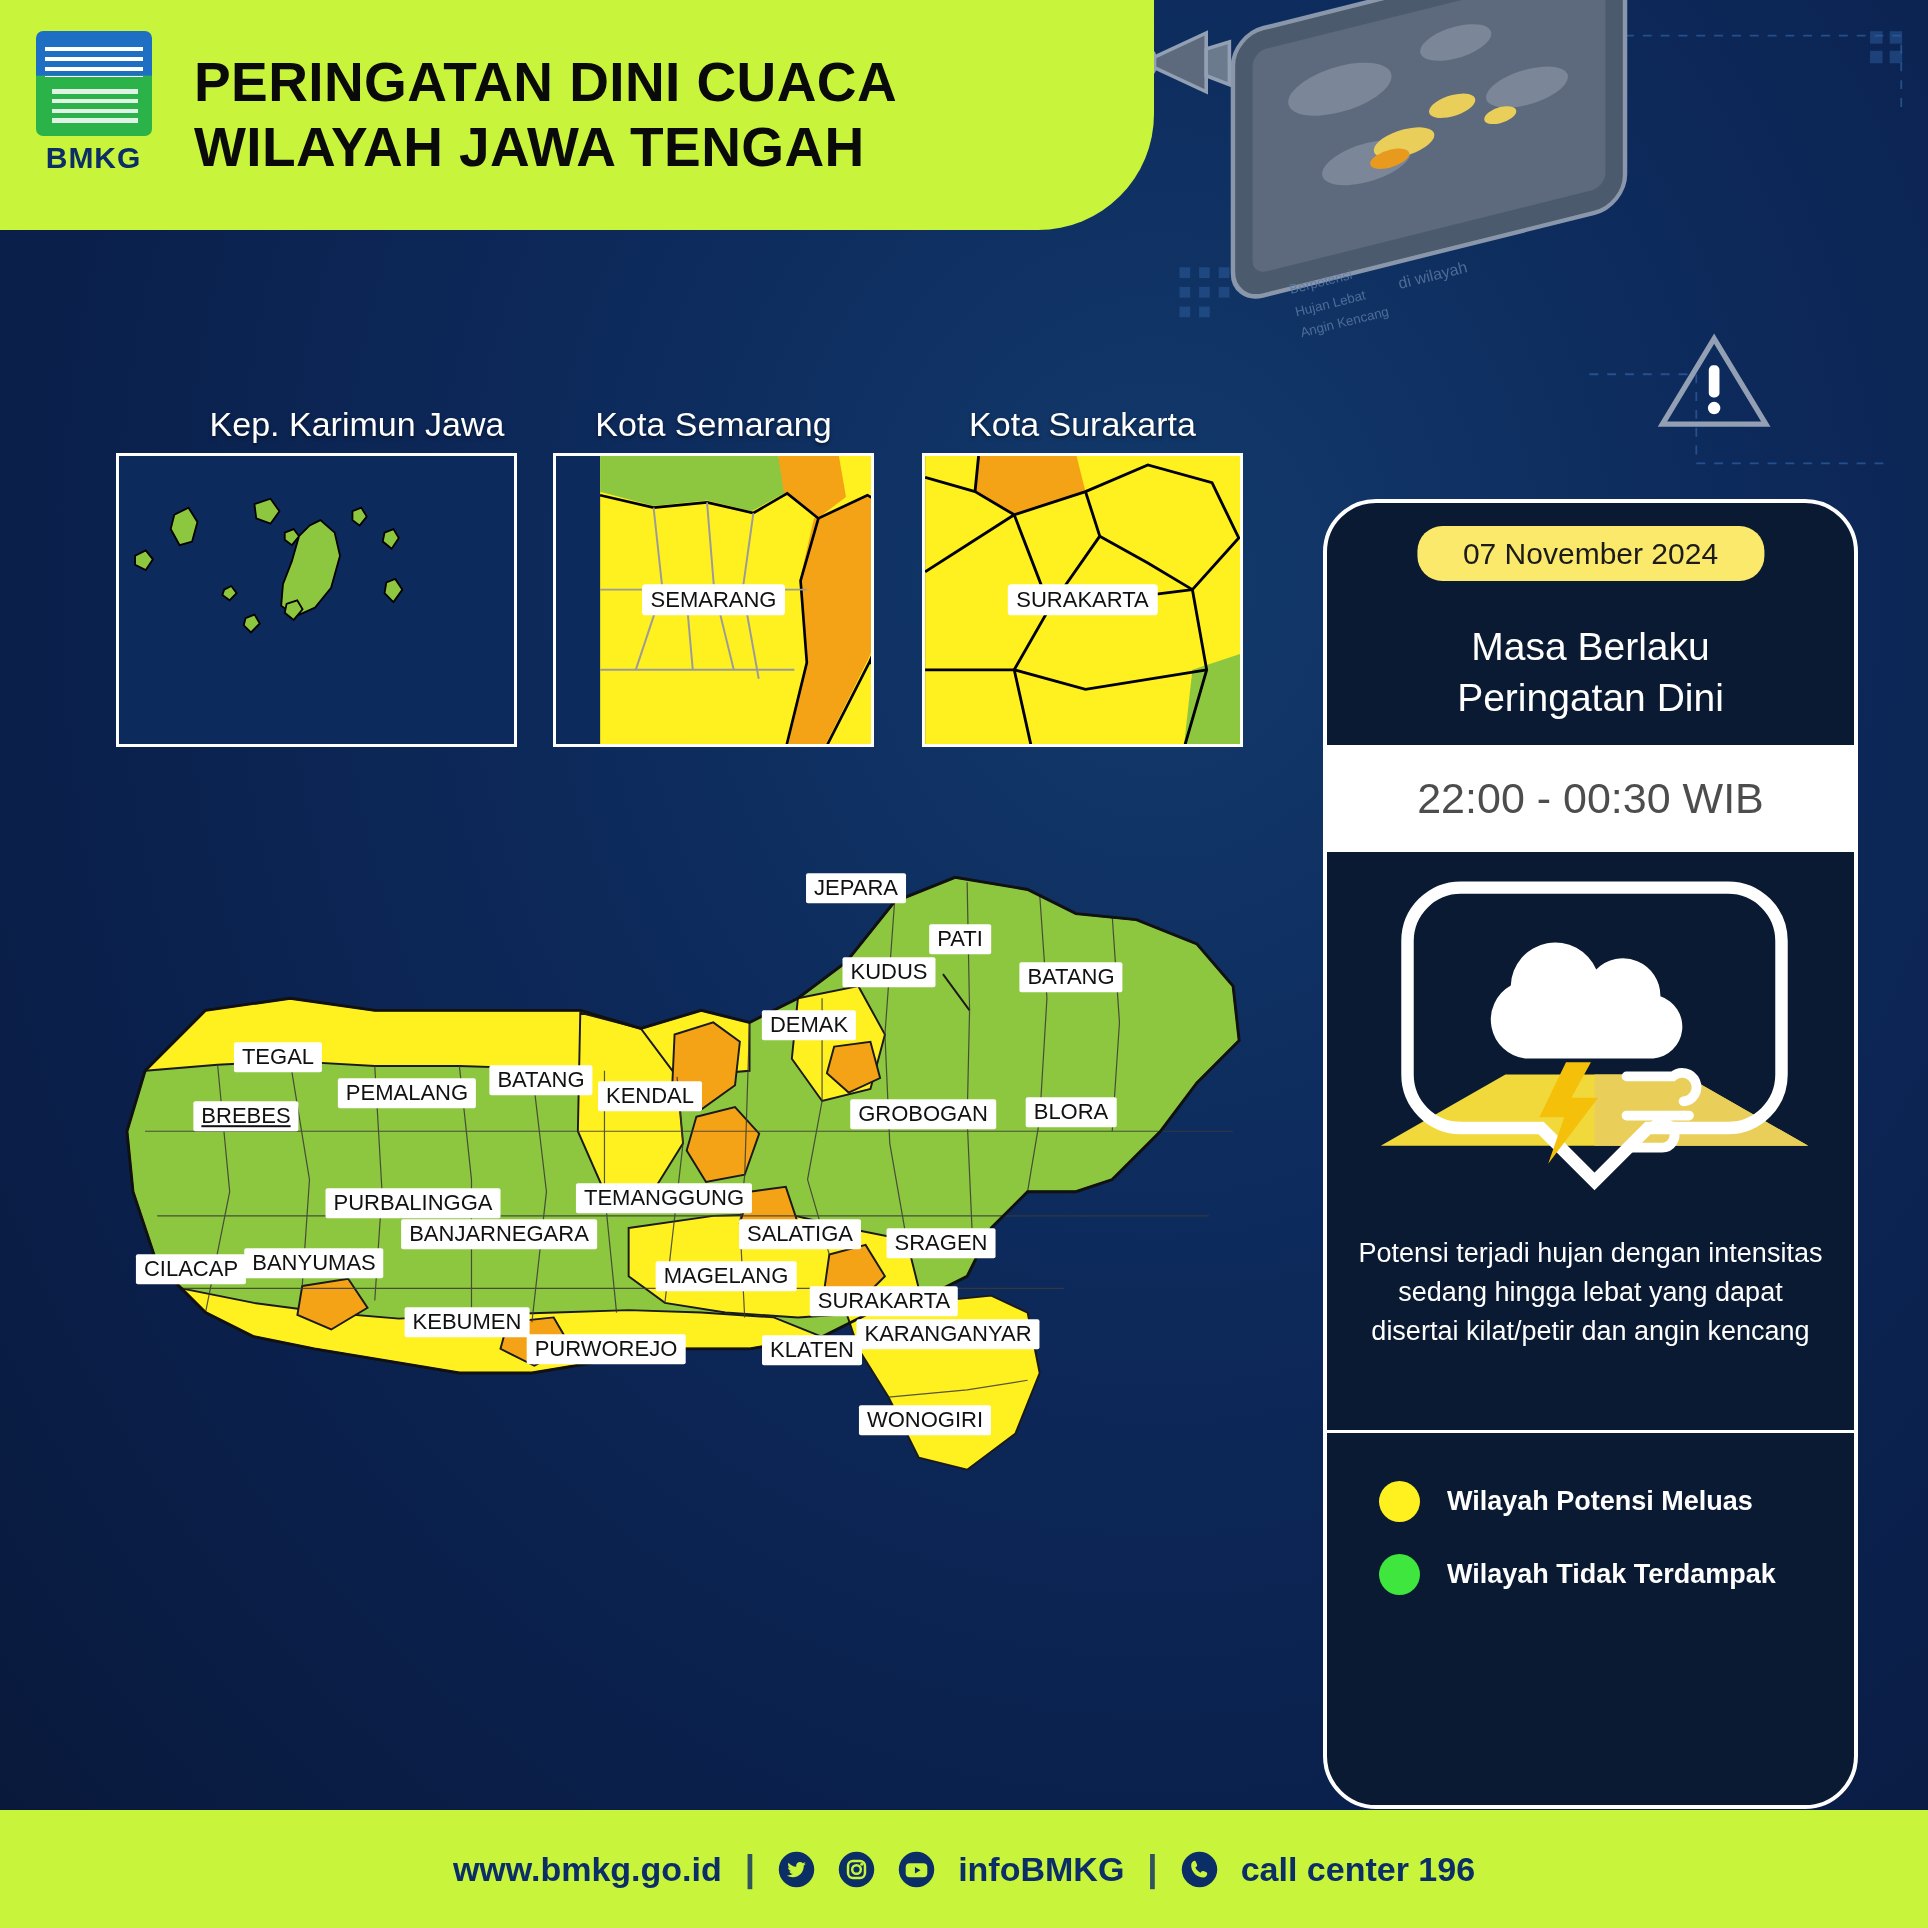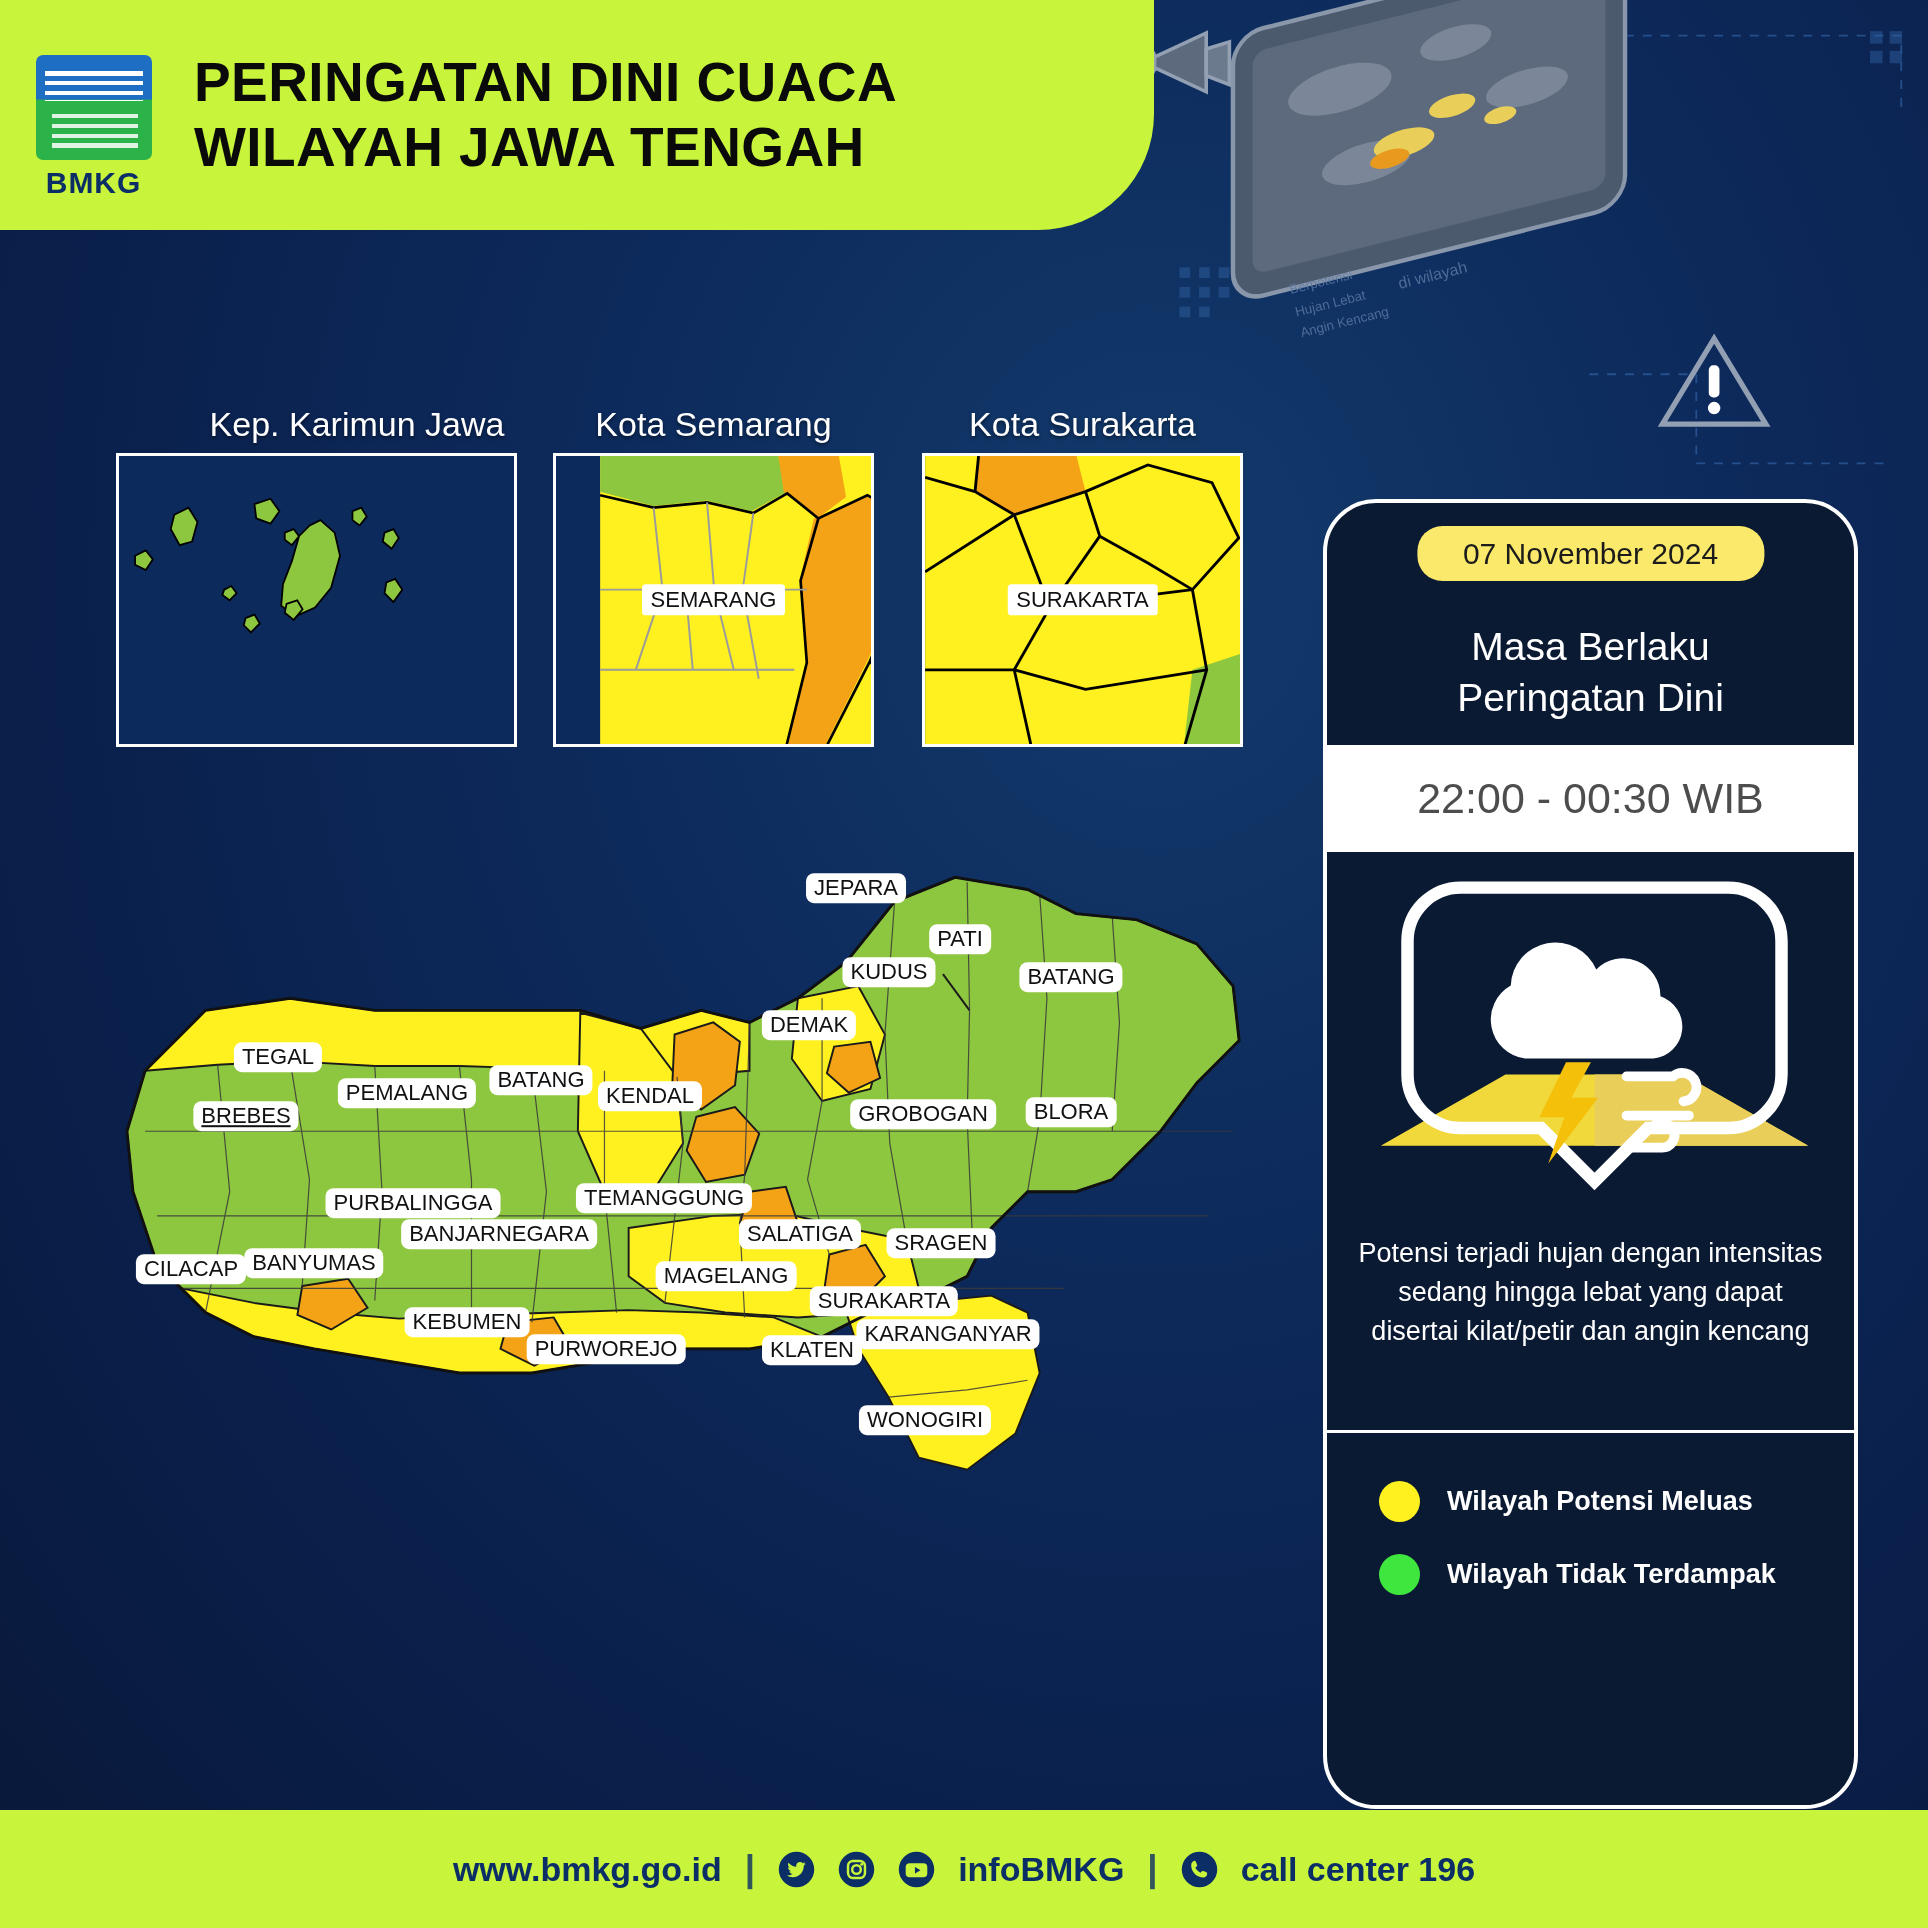--- a/index.html
+++ b/index.html
@@ -15,21 +15,21 @@
   
   .header-band {
     position: absolute; top: 0; left: 0; width: 1154px; height: 230px;
     background: #c8f53c;
     border-bottom-right-radius: 116px;
     display: flex; align-items: center;
     z-index: 5;
   }
   .logo-box {
     width: 151px; height: 169px; margin-left: 18px;
-    display: flex; flex-direction: column; align-items: center; justify-content: flex-end;
+    display: flex; flex-direction: column; align-items: center; justify-content: flex-start;
   }
   .logo-mark {
     width: 116px; height: 105px;
     background: linear-gradient(180deg,#1e6fc4 0%, #1e6fc4 42%, #2bb34a 43%, #2bb34a 100%);
     border-radius: 7.1px;
     position: relative; overflow: hidden;
   }
   .logo-mark::before {
     content:""; position:absolute; left:9px; top:16px; width:98px; height:30px;
     background: repeating-linear-gradient(180deg, #ffffff 0 4.5px, transparent 4.5px 9.8px);
@@ -61,21 +61,21 @@
   .inset-label {
     position:absolute; left:50%; top:50%; transform: translate(-50%,-50%);
     background: #ffffff; color:#111; font-size: 22px; padding: 2.7px 9px;
     border-radius: 3.6px; white-space: nowrap; font-weight: 500;
   }
 
   
   .mainmap { position:absolute; left: 62px; top: 829px; width: 1230px; height: 677px; z-index: 3; }
   .region-label {
     position:absolute; background:#fff; color:#111; font-size:22px;
-    padding: 1.8px 8px; border-radius: 8px; white-space:nowrap; font-weight:500;
+    padding: 1.8px 8px; border-radius: 2px; white-space:nowrap; font-weight:500;
     transform: translate(-50%,-50%);
   }
 
   
   .card {
     position:absolute; right: 70px; top: 499px; width: 535px; height: 1310px;
     background: #0a1a33; border: 4.5px solid #ffffff; border-radius: 53px;
     z-index: 5; overflow: hidden;
   }
   .date-pill {

